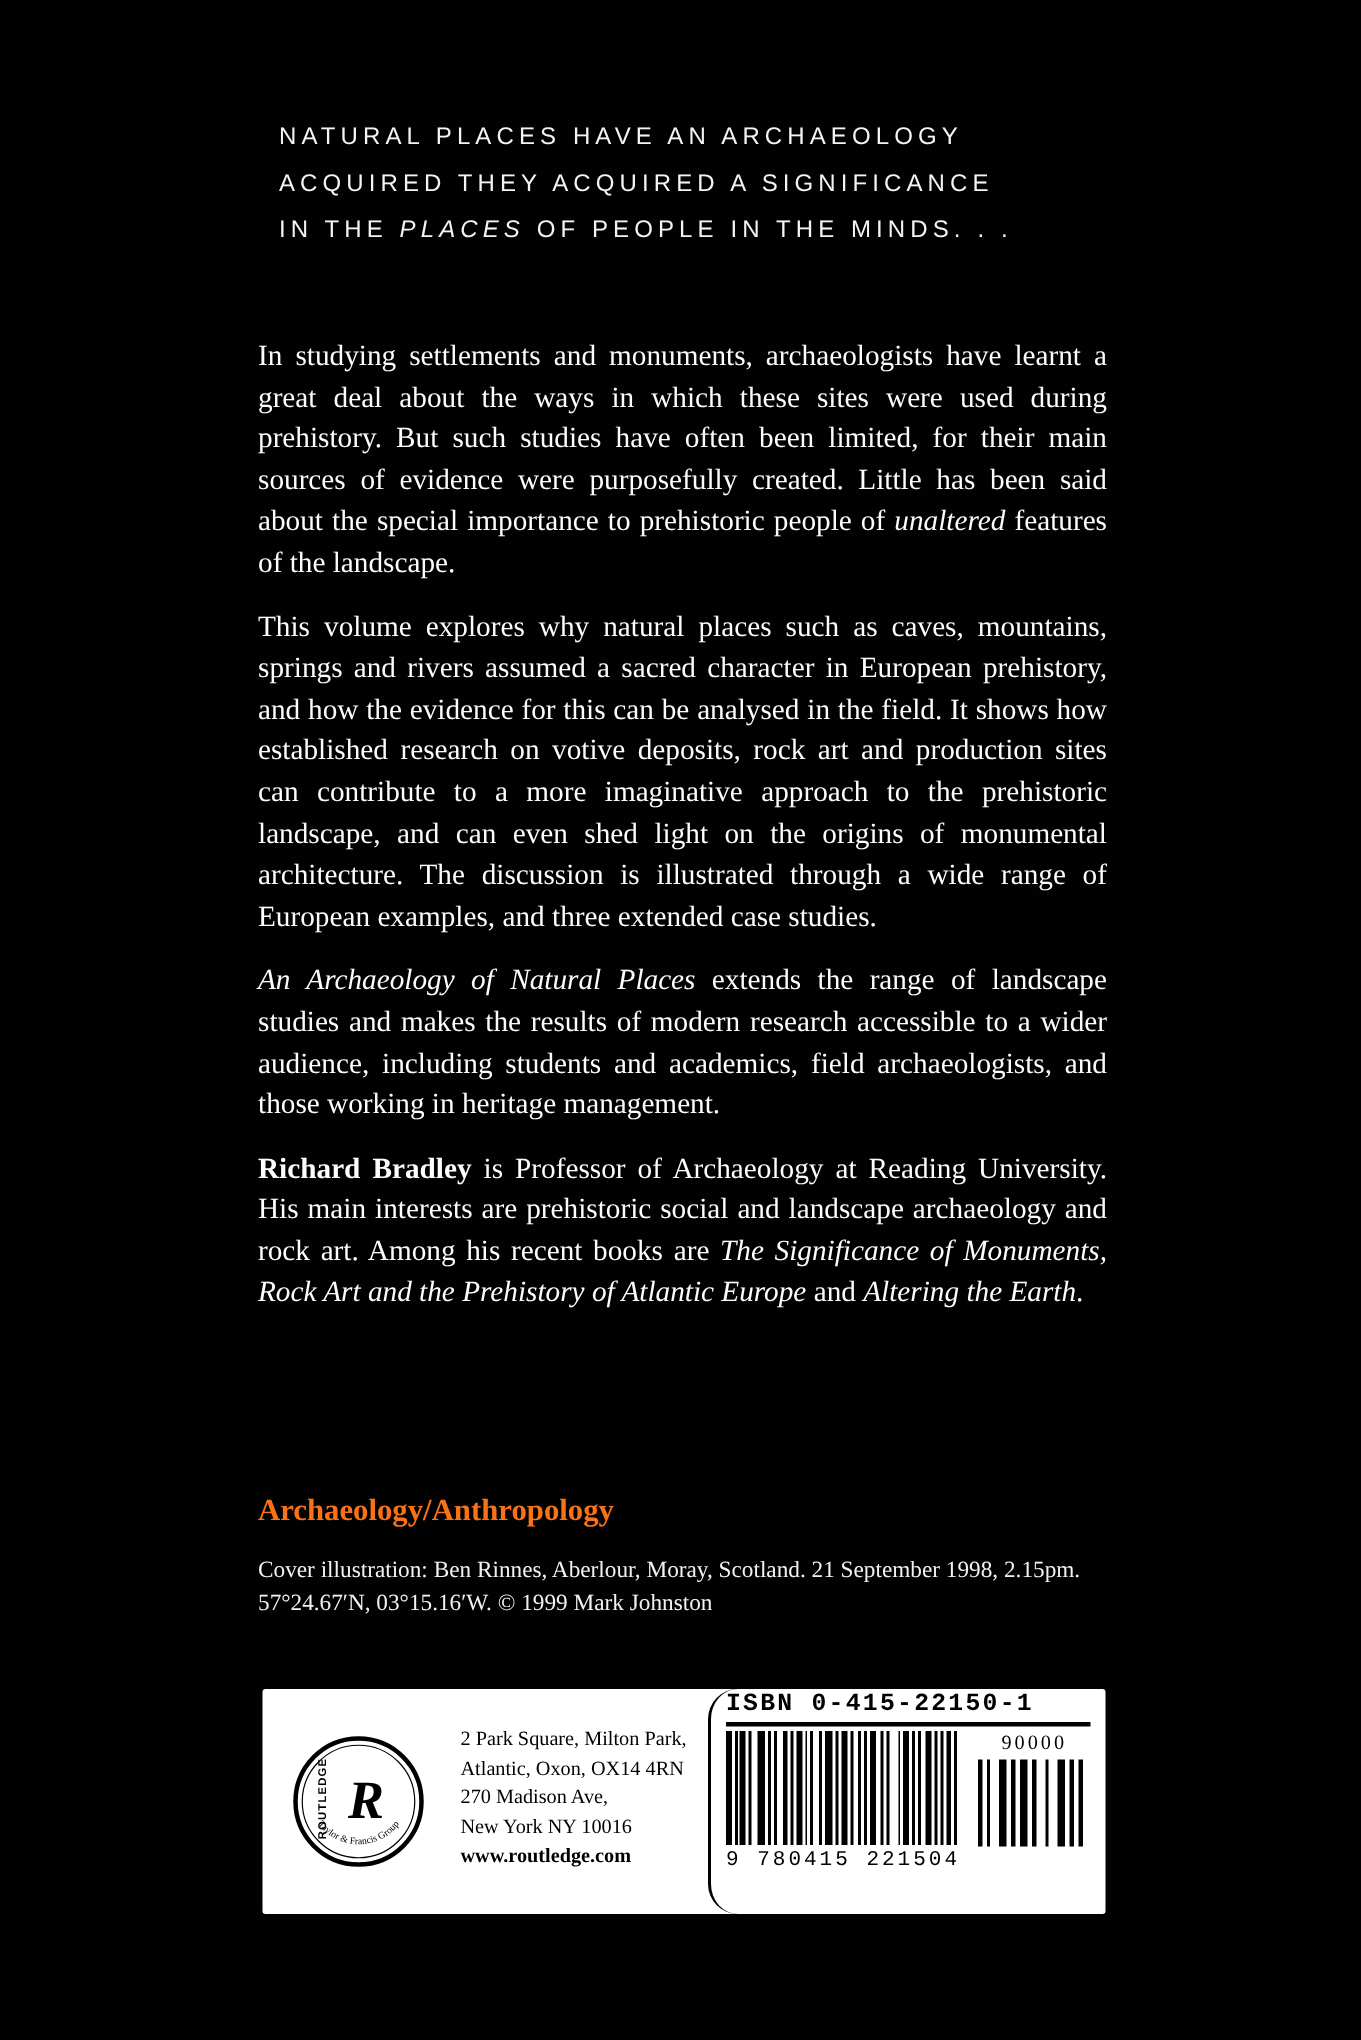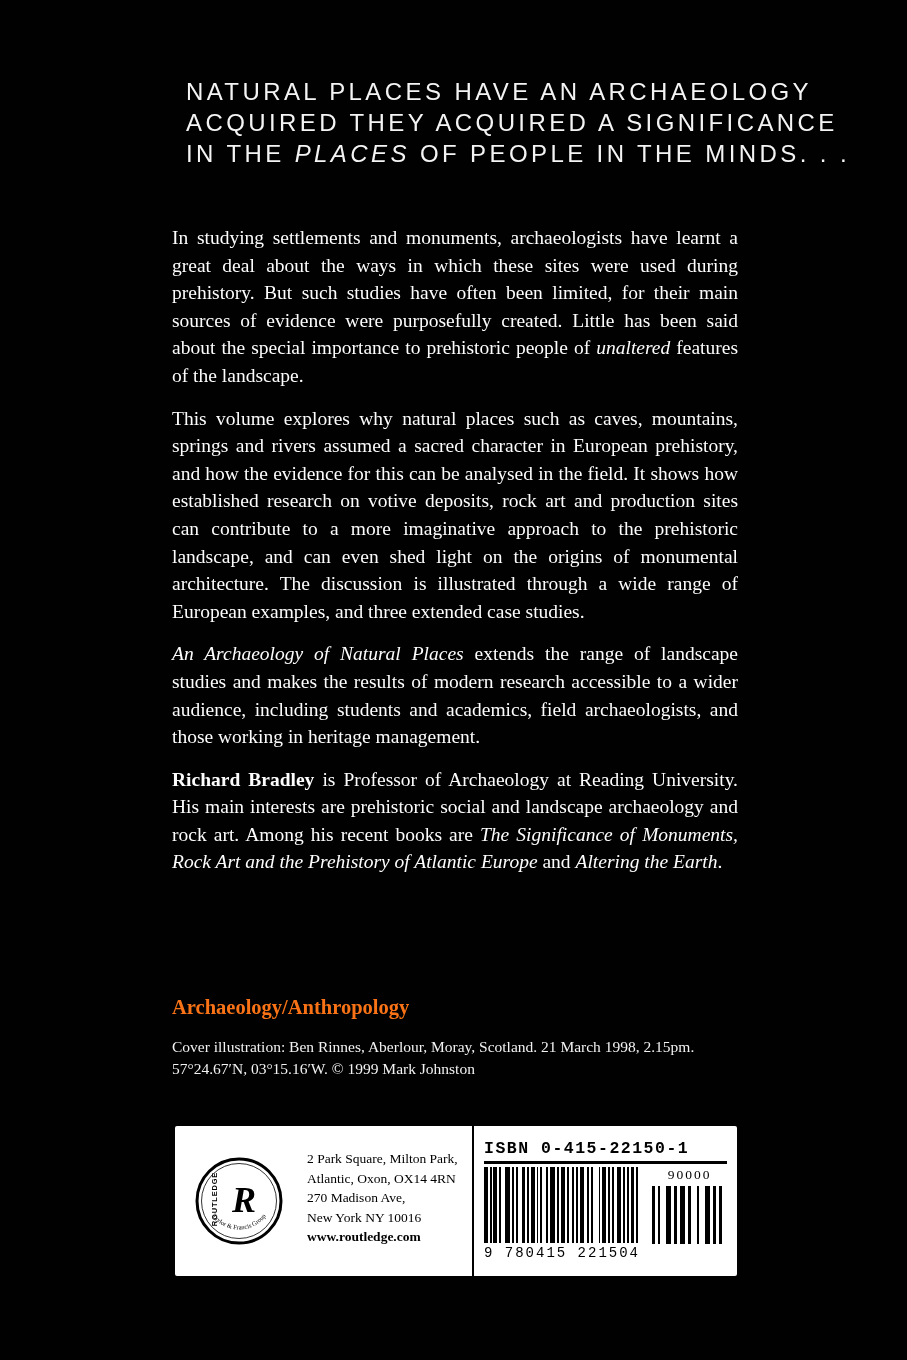--- a/index.html
+++ b/index.html
@@ -5,21 +5,21 @@
   html,body { margin:0; padding:0; background:#000; }
   .page {
     position:relative; width:907px; height:1360px; background:#010101;
     overflow:hidden; font-family:"Liberation Serif", serif; color:#fbfbfb;
   }
 
   
   .tagline { position:absolute; left:186px; top:76px; }
   .tagline-line {
     font-family:"Liberation Sans", sans-serif;
-    font-size:24px; letter-spacing:3.4px; line-height:31px;
+    font-size:16px; letter-spacing:3.4px; line-height:31px;
     color:#f4f4f4; white-space:nowrap;
   }
 
   
   .blurb { position:absolute; left:172px; top:224px; width:566px; }
   .blurb p {
     margin:0 0 15px 0; font-size:19.5px; line-height:27.6px;
     text-align:justify; color:#fdfdfd;
   }
 
@@ -40,22 +40,23 @@
     display:flex; align-items:stretch; box-sizing:border-box;
   }
   .logo-cell { width:128px; display:flex; align-items:center; justify-content:center; }
   .addr-cell {
     width:169px; box-sizing:border-box; padding:23px 4px 0 4px;
     font-family:Liberation Serif, serif; font-size:13.5px; line-height:19.5px;
   }
   .addr-cell .website { font-weight:bold; }
   .isbn-cell {
     flex:1; border-left:2px solid #000; box-sizing:border-box;
-    padding:13px 10px 8px 10px; display:flex; flex-direction:column;
+    padding:0 10px 8px 10px; display:flex; flex-direction:column;
     font-family:"Liberation Mono","DejaVu Sans Mono",monospace;
+    border-radius:20px;
   }
   .isbn-label {
     font-size:16.5px; font-weight:bold; letter-spacing:1.5px;
     padding-bottom:3px; border-bottom:3px solid #000; white-space:nowrap;
   }
   .bc-row { display:flex; margin-top:3px; flex:1; }
   .bc-main { width:158px; display:flex; flex-direction:column; }
   .bars { display:flex; width:100%; }
   .bc-main .bars { height:76px; }
   .bars .bar { background:#000; height:100%; }
@@ -82,21 +83,21 @@
   <div class="blurb">
     <p><span>In studying settlements and monuments, archaeologists have learnt a great deal about the ways in which these sites were used during prehistory. But such studies have often been limited, for their main sources of evidence were purposefully created. Little has been said about the special importance to prehistoric people of </span><span style="font-style: italic;">unaltered</span><span> features of the landscape.</span></p>
     <p><span>This volume explores why natural places such as caves, mountains, springs and rivers assumed a sacred character in European prehistory, and how the evidence for this can be analysed in the field. It shows how established research on votive deposits, rock art and production sites can contribute to a more imaginative approach to the prehistoric landscape, and can even shed light on the origins of monumental architecture. The discussion is illustrated through a wide range of European examples, and three extended case studies.</span></p>
     <p><span style="font-style: italic;">An Archaeology of Natural Places</span><span> extends the range of landscape studies and makes the results of modern research accessible to a wider audience, including students and academics, field archaeologists, and those working in heritage management.</span></p>
     <p><span style="font-weight: bold;">Richard Bradley</span><span> is Professor of Archaeology at Reading University. His main interests are prehistoric social and landscape archaeology and rock art. Among his recent books are </span><span style="font-style: italic;">The Significance of Monuments, Rock Art and the Prehistory of Atlantic Europe</span><span> and </span><span style="font-style: italic;">Altering the Earth</span><span>.</span></p>
   </div>
 
   <div class="category">Archaeology/Anthropology</div>
 
   <div class="credit">
-    <div>Cover illustration: Ben Rinnes, Aberlour, Moray, Scotland. 21 March 1998, 2.15pm.</div>
+    <div>Cover illustration: Ben Rinnes, Aberlour, Moray, Scotland. 21 September 1998, 2.15pm.</div>
     <div>57°24.67′N, 03°15.16′W. © 1999 Mark Johnston</div>
   </div>
 
   <div class="pubbox">
 
     <div class="logo-cell">
       <svg width="92" height="92" viewBox="0 0 92 92">
         <defs>
           <path id="arcbot" d="M 14 52 A 34 34 0 0 0 78 52" fill="none"></path>
         </defs>

